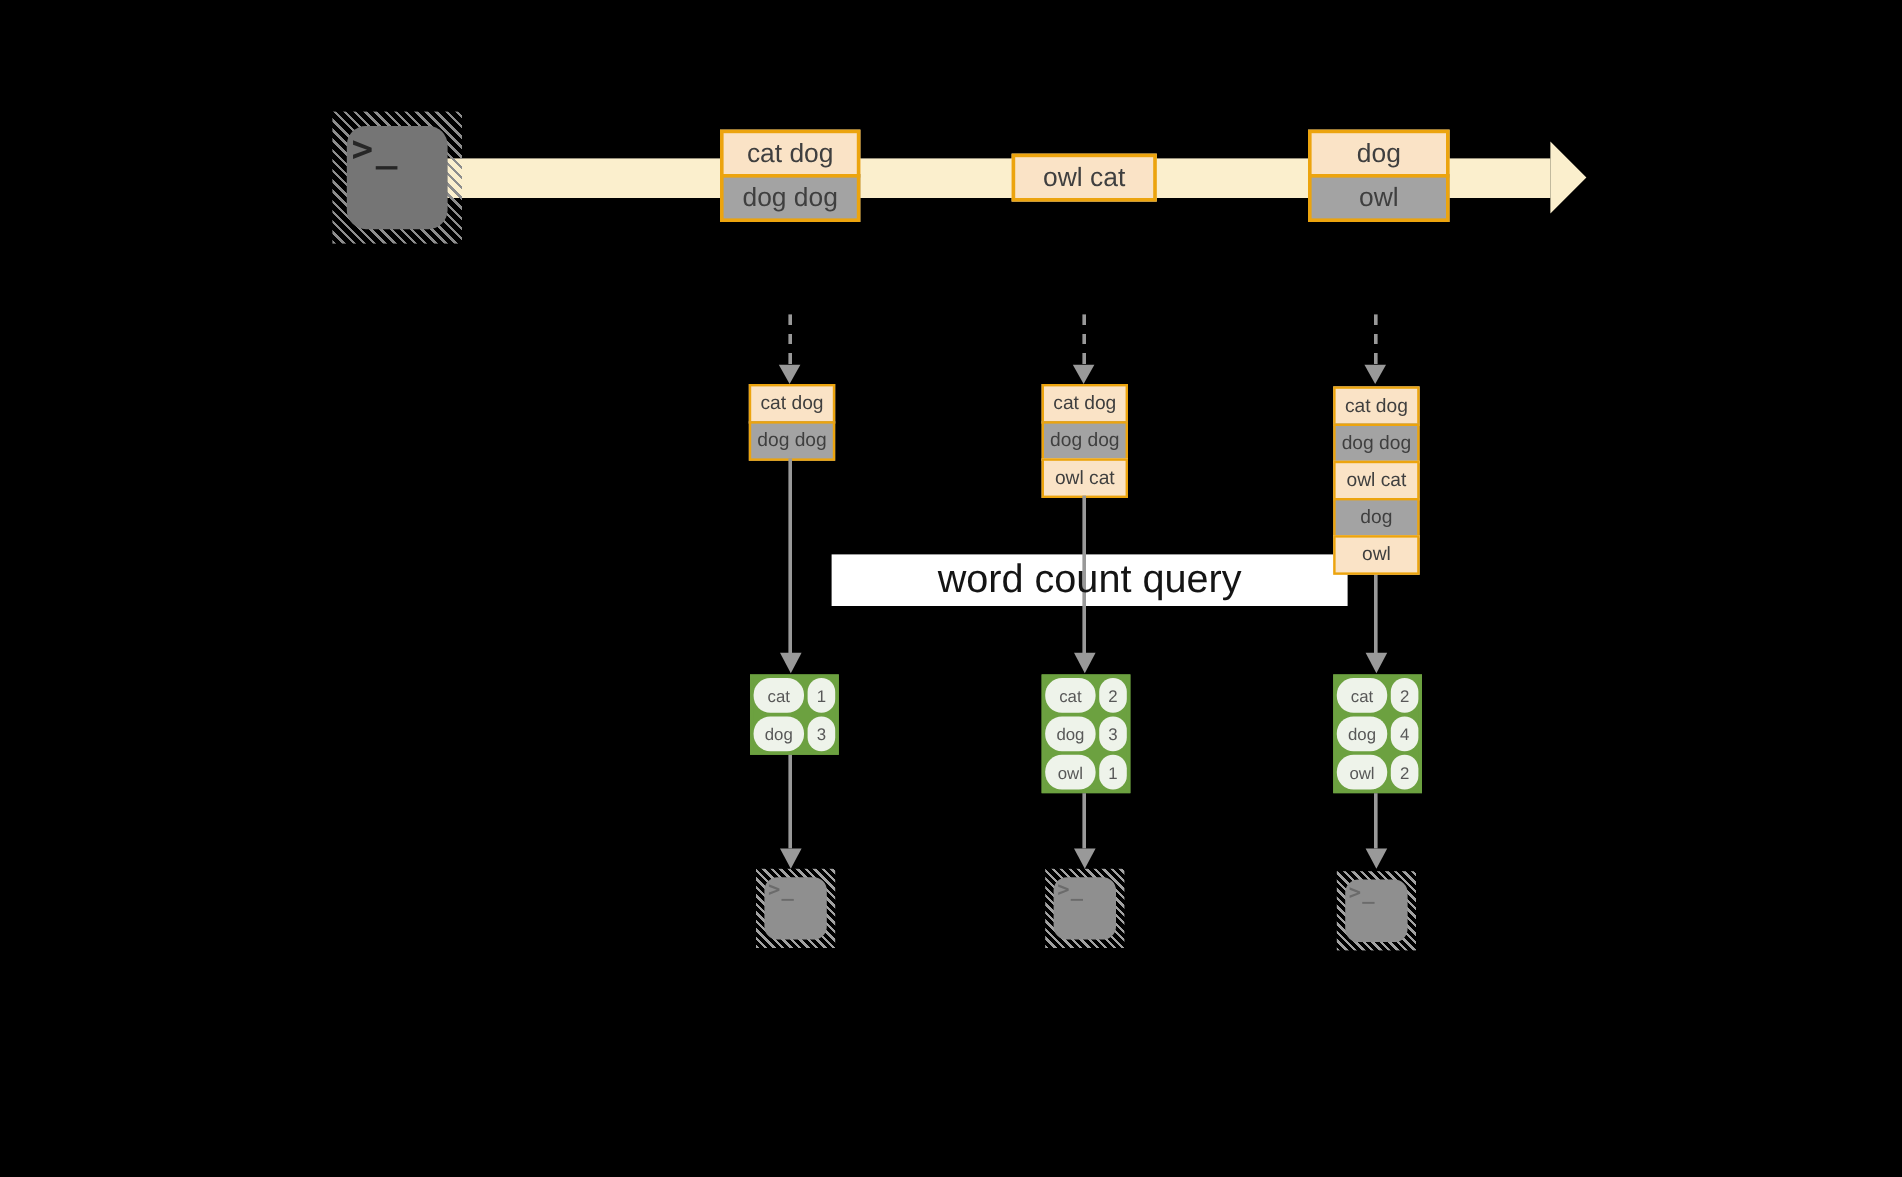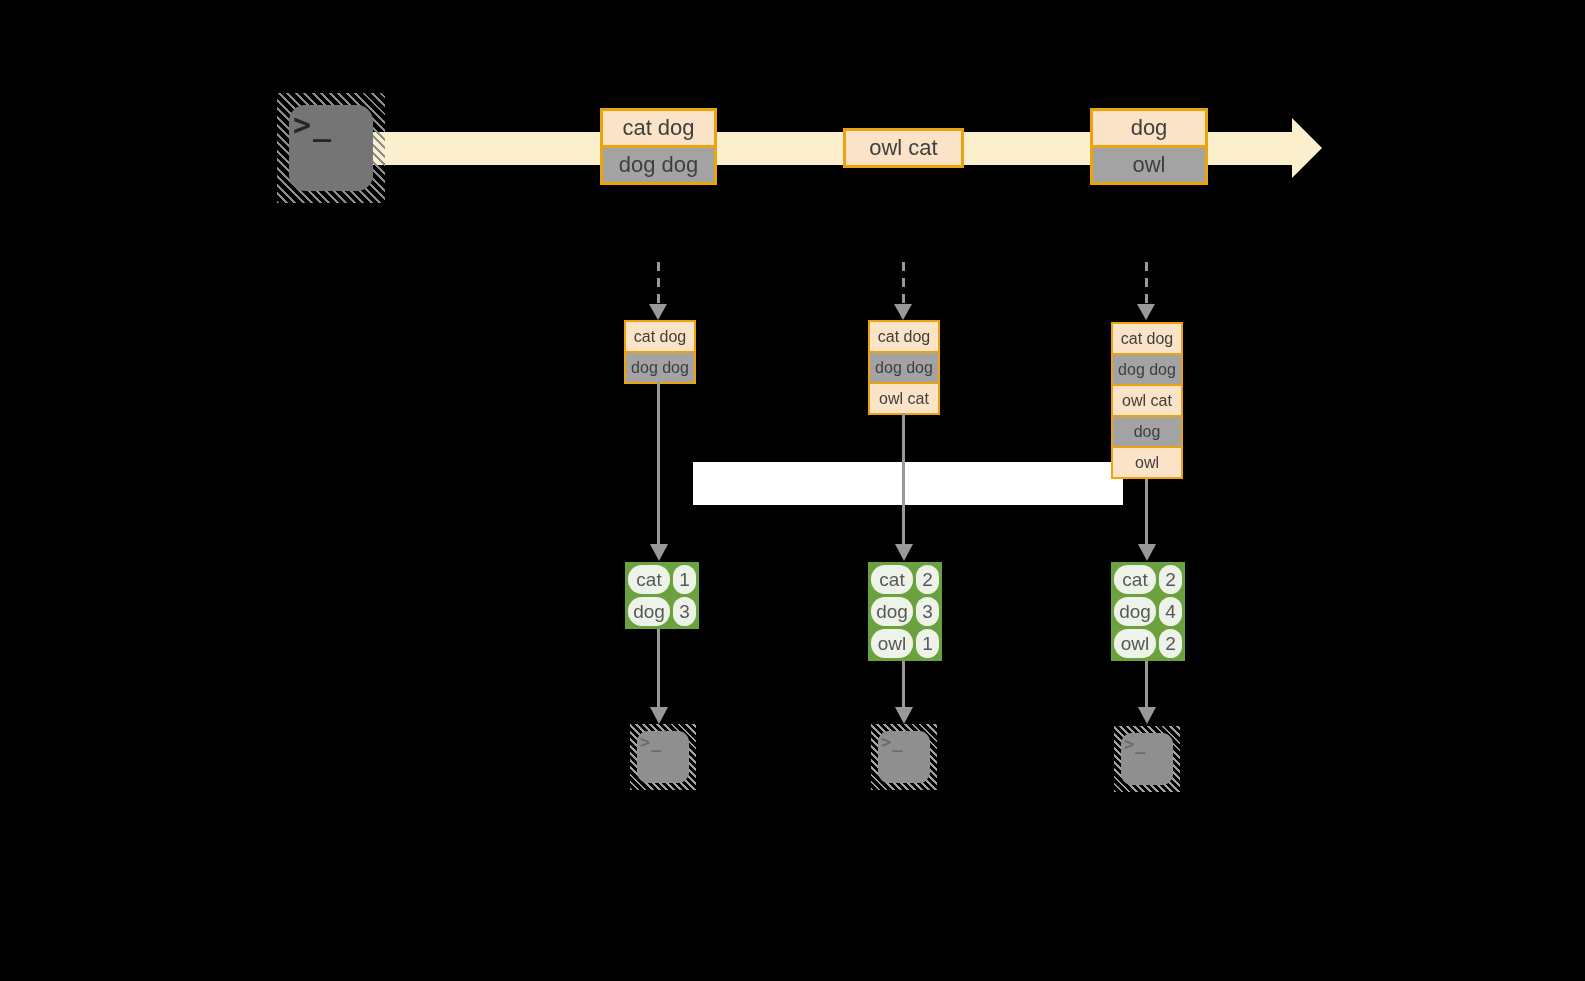--- a/index.html
+++ b/index.html
@@ -39,21 +39,21 @@
     border-left:9px solid transparent;border-right:9px solid transparent;border-top:17px solid #999;}
   
   .banner-bg{position:absolute;left:693px;top:462px;width:430px;height:43px;background:#fff;z-index:4;}
   .banner-label{position:absolute;left:693px;top:459px;width:430px;height:46px;z-index:6;
     display:flex;align-items:center;justify-content:center;color:#141414;font-size:33px;font-weight:300;}
   .over-banner{z-index:7;}
   
   .gtable{position:absolute;z-index:2;background:#6ca140;border:3px solid #6ca140;
     display:grid;grid-template-columns:42px 23px;gap:3px;}
   .gcell{background:#eef3ea;height:29px;display:flex;align-items:center;justify-content:center;
-    font-size:19px;color:#585858;border-radius:14px;}
+    font-size:14px;color:#585858;border-radius:14px;}
 </style>
 </head>
 <body>
 
 <div id="stage">
 
   <div class="band"></div>
   <div class="band-head"></div>
 
   <div class="term" style="left:277px;top:93px;width:108px;height:110px;">
@@ -91,20 +91,21 @@
   </div>
   <div class="batch sm-stack over-banner" style="left:1111px;top:322px;width:72px;">
     <div class="wrow f-peach">cat dog</div>
     <div class="wrow f-cream">dog dog</div>
     <div class="wrow f-peach">owl cat</div>
     <div class="wrow f-cream">dog</div>
     <div class="wrow f-peach">owl</div>
   </div>
 
   <div class="banner-bg"></div>
+  <div class="banner-label">word count query</div>
 
   <div class="solid-line" style="left:657px;top:382px;height:164px;"></div>
   <div class="head-down" style="left:650px;top:544px;"></div>
   <div class="solid-line" style="left:902px;top:413px;height:133px;"></div>
   <div class="head-down" style="left:895px;top:544px;"></div>
   <div class="solid-line" style="left:1145px;top:478px;height:68px;"></div>
   <div class="head-down" style="left:1138px;top:544px;"></div>
 
   <div class="gtable" style="left:625px;top:562px;">
     <div class="gcell">cat</div>

